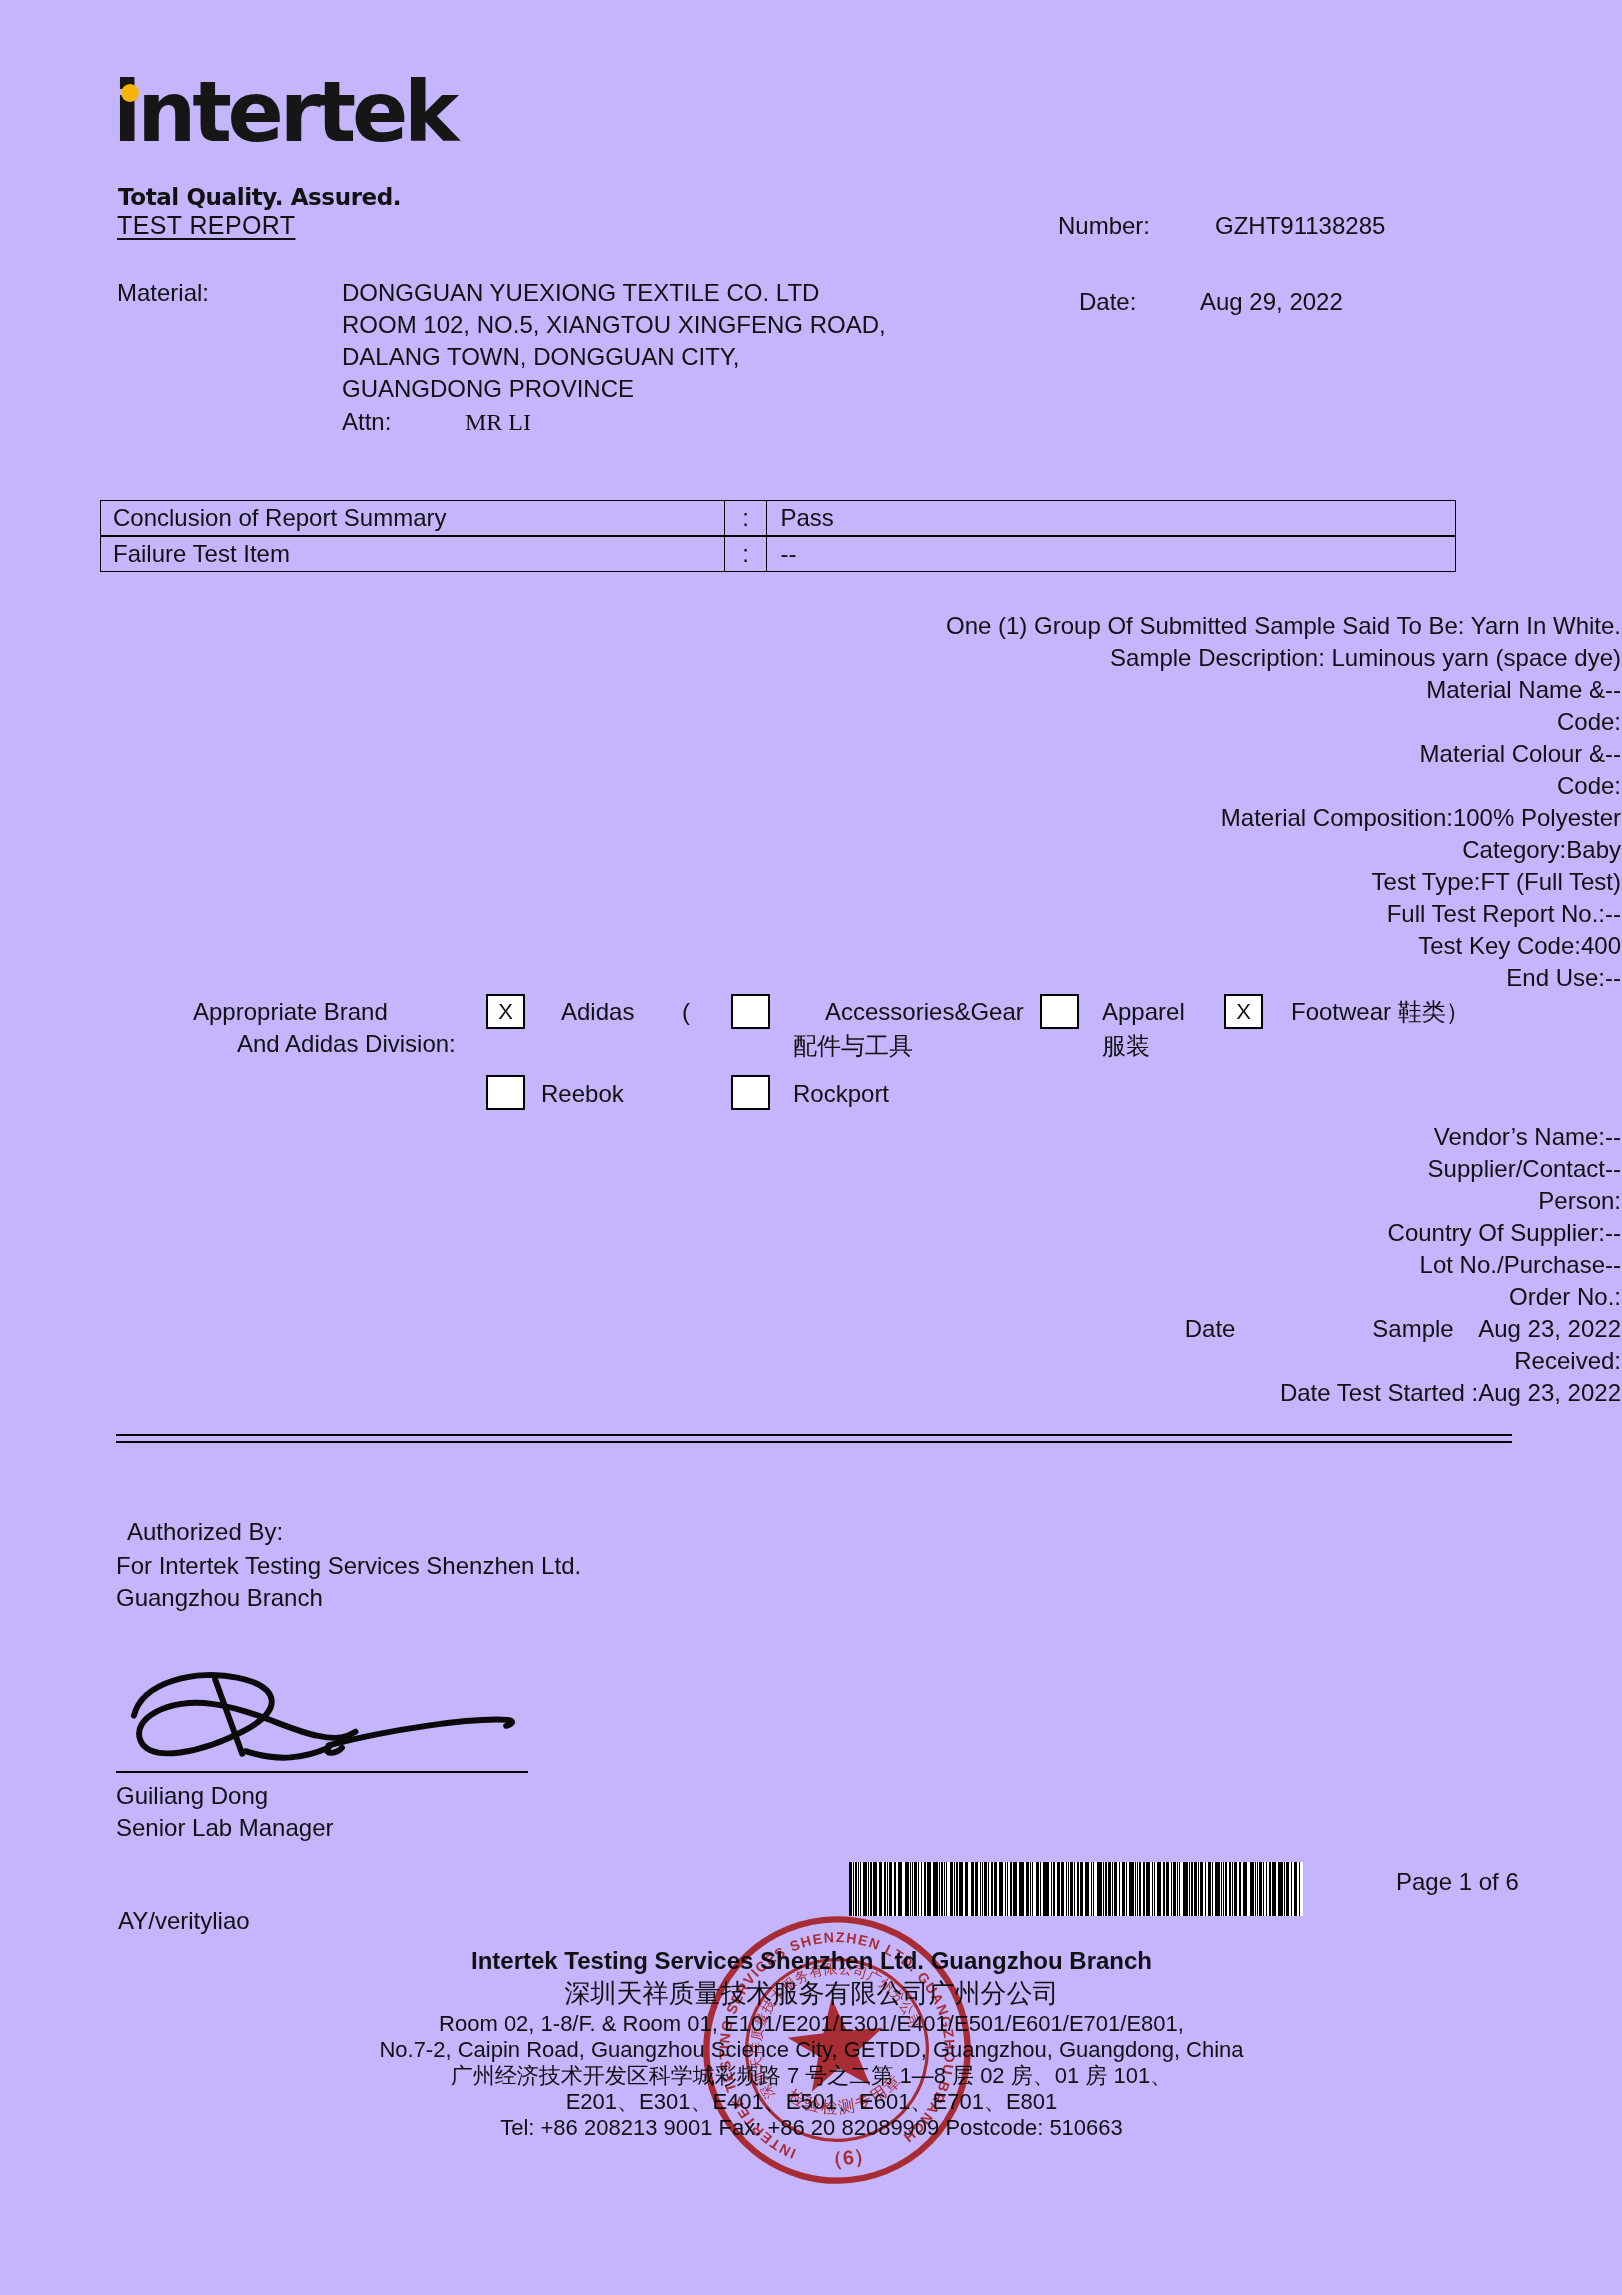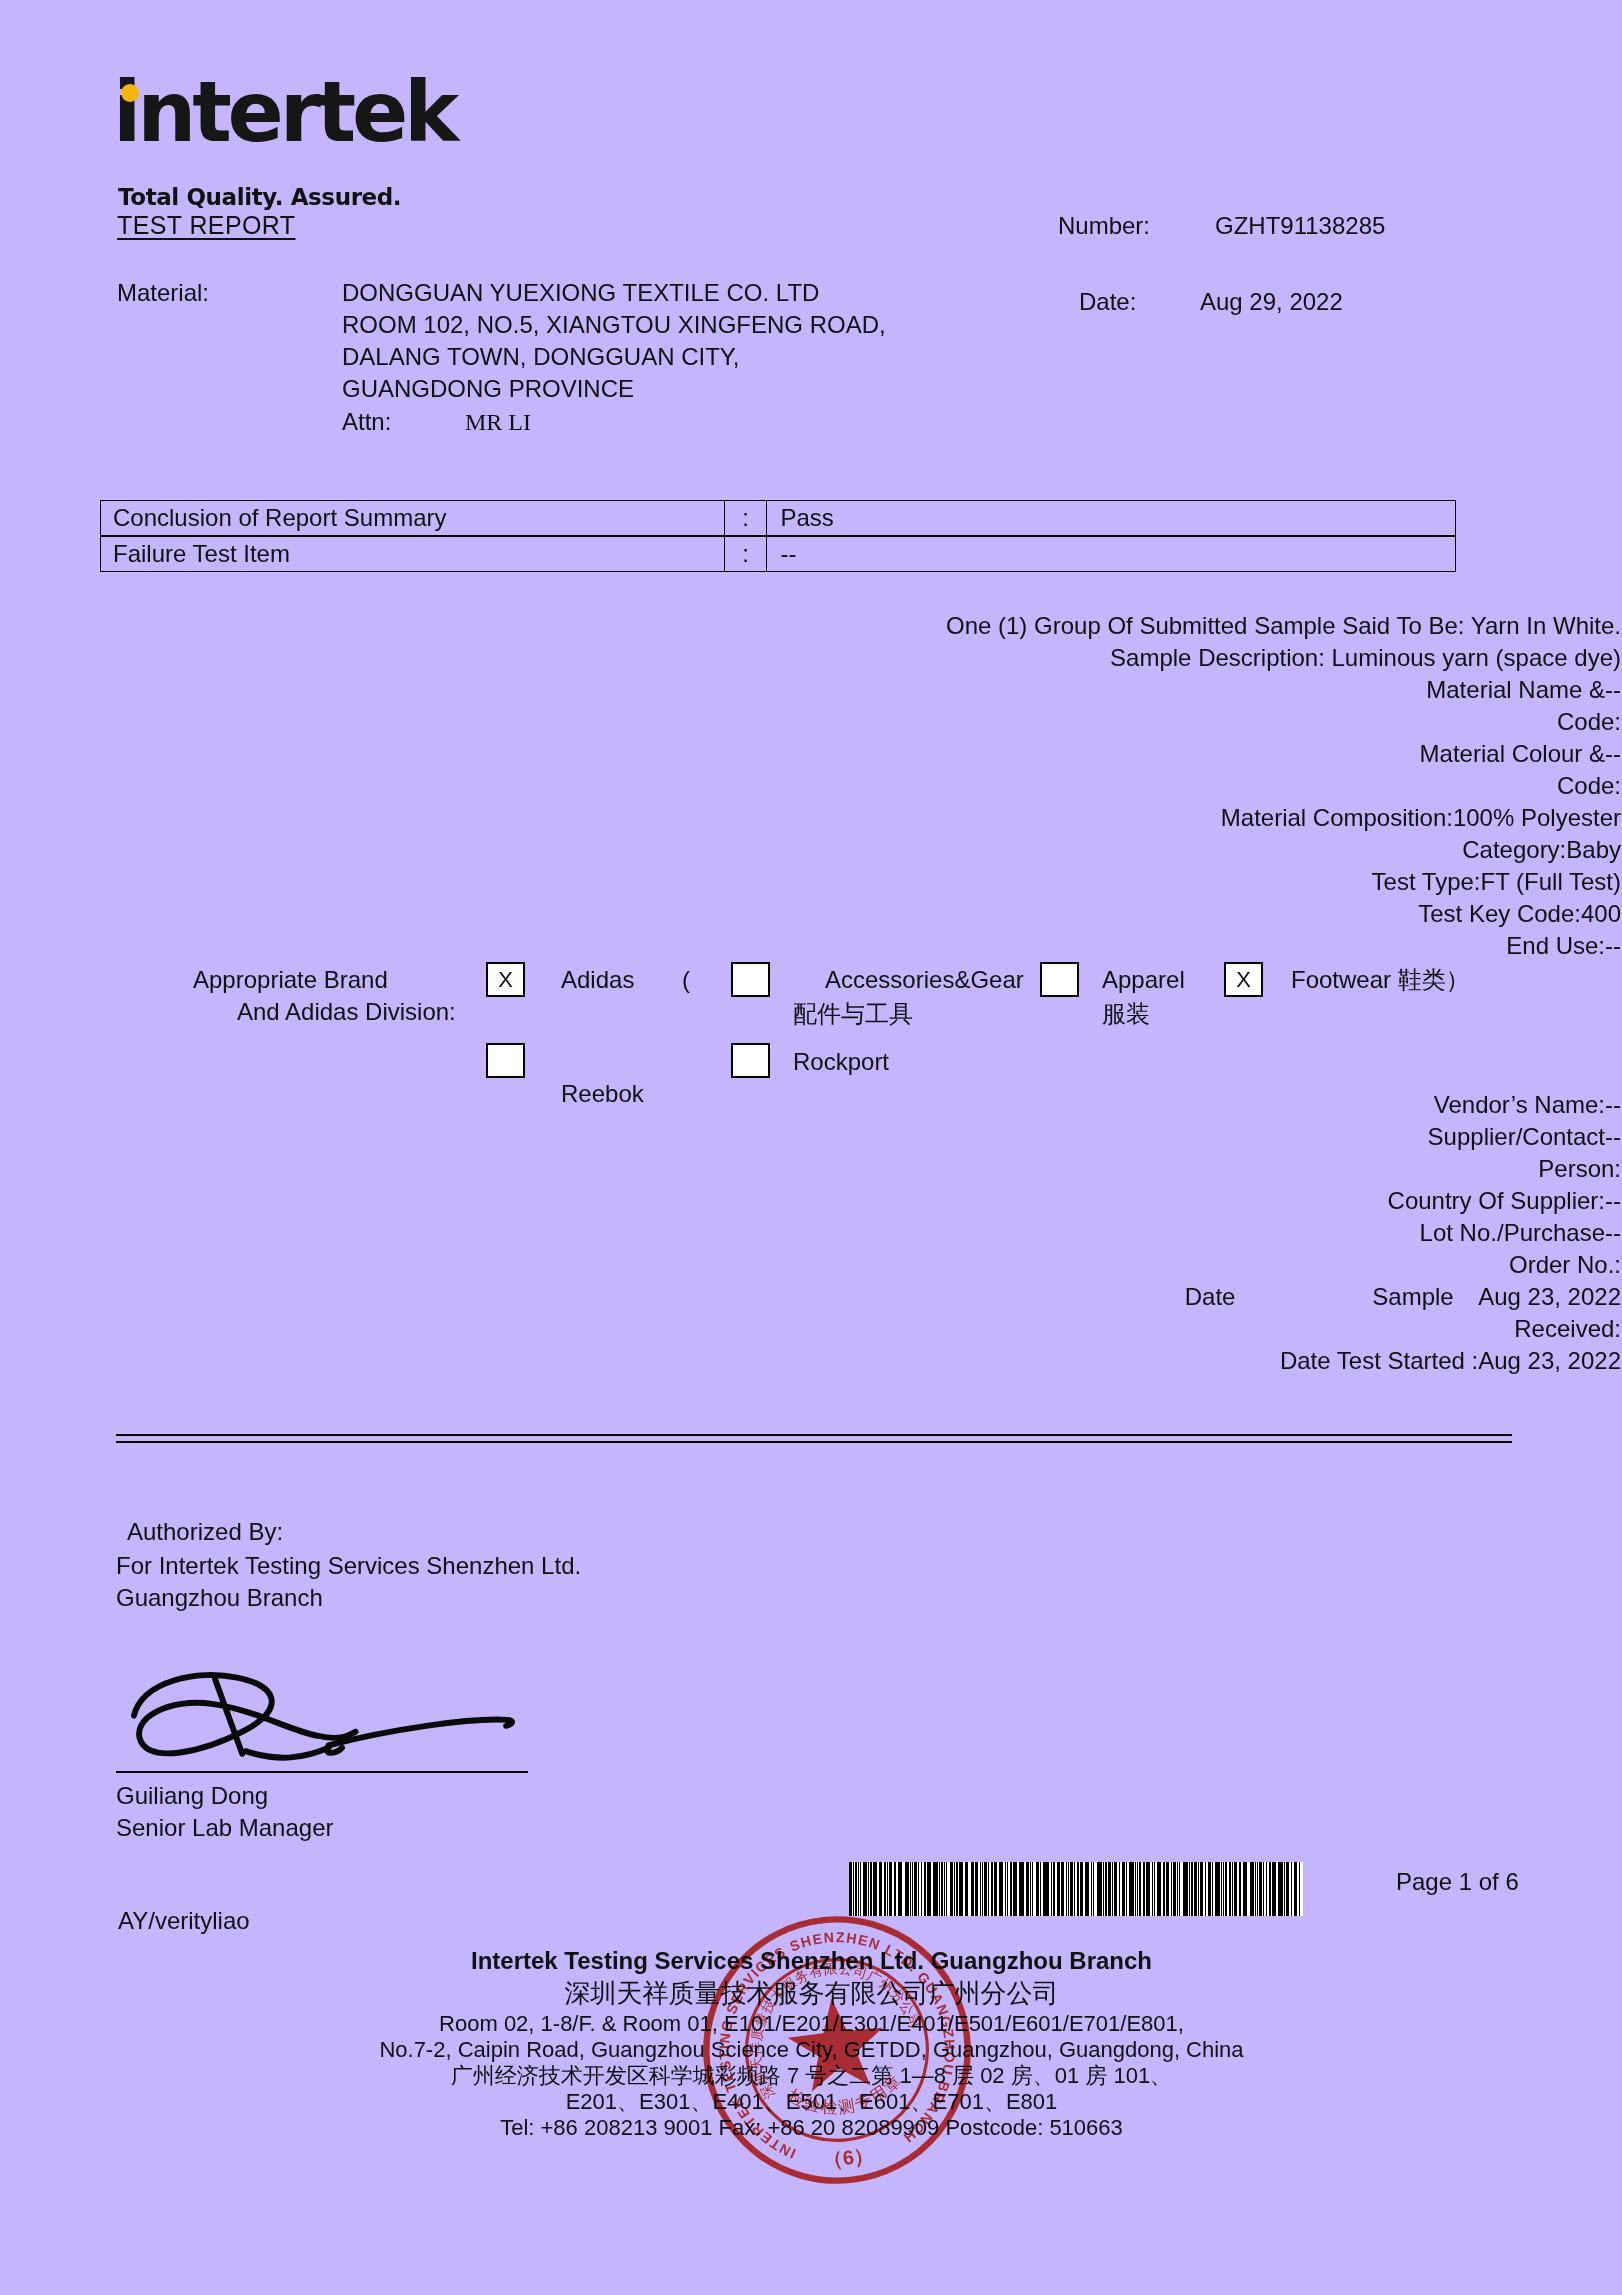--- a/index.html
+++ b/index.html
@@ -101,20 +101,21 @@
     <div class="fline">One (1) Group Of Submitted Sample Said To Be: Yarn In White.</div>
     <div class="fline">Sample Description: Luminous yarn (space dye)</div>
     <div>
         <div class="fline"><span class="flabel">Material Name &amp;</span><span class="fvalue">--</span></div>
         <div class="fline"><span class="flabel">Code:</span></div>
         <div class="fline"><span class="flabel">Material Colour &amp;</span><span class="fvalue">--</span></div>
         <div class="fline"><span class="flabel">Code:</span></div>
         <div class="fline"><span class="flabel">Material Composition:</span><span class="fvalue">100% Polyester</span></div>
         <div class="fline"><span class="flabel">Category:</span><span class="fvalue">Baby</span></div>
         <div class="fline"><span class="flabel">Test Type:</span><span class="fvalue">FT (Full Test)</span></div>
+        <div class="fline"><span class="flabel">Full Test Report No.:</span><span class="fvalue">--</span></div>
         <div class="fline"><span class="flabel">Test Key Code:</span><span class="fvalue">400</span></div>
         <div class="fline"><span class="flabel">End Use:</span><span class="fvalue">--</span></div>
       </div>
 
     <div class="brand">
       <div class="blabel" style="left:0;top:3.4px;">Appropriate Brand</div>
       <div class="blabel" style="left:0;top:35px;margin-left:44px;">And Adidas Division:</div>
 
       <span class="cb" style="left:293px;top:0;">
           <span>X</span>
@@ -135,21 +136,21 @@
       <div class="blabel" style="left:909px;top:37px;">服装</div>
 
       <span class="cb" style="left:1031px;top:0;">
           <span>X</span>
         </span>
       <div class="blabel" style="left:1098px;top:3.4px;">Footwear 鞋类）</div>
 
       <span class="cb" style="left:293px;top:81px;">
           <span></span>
         </span>
-      <div class="blabel" style="left:368px;top:85px;margin-top:32px;">Reebok</div>
+      <div class="blabel" style="left:348px;top:85px;">Reebok</div>
 
       <span class="cb" style="left:538px;top:81px;">
           <span></span>
         </span>
       <div class="blabel" style="left:600px;top:85px;">Rockport</div>
     </div>
 
     <div>
         <div class="fline"><span class="flabel">Vendor’s Name:</span><span class="fvalue">--</span></div>
         <div class="fline"><span class="flabel">Supplier/Contact</span><span class="fvalue">--</span></div>

